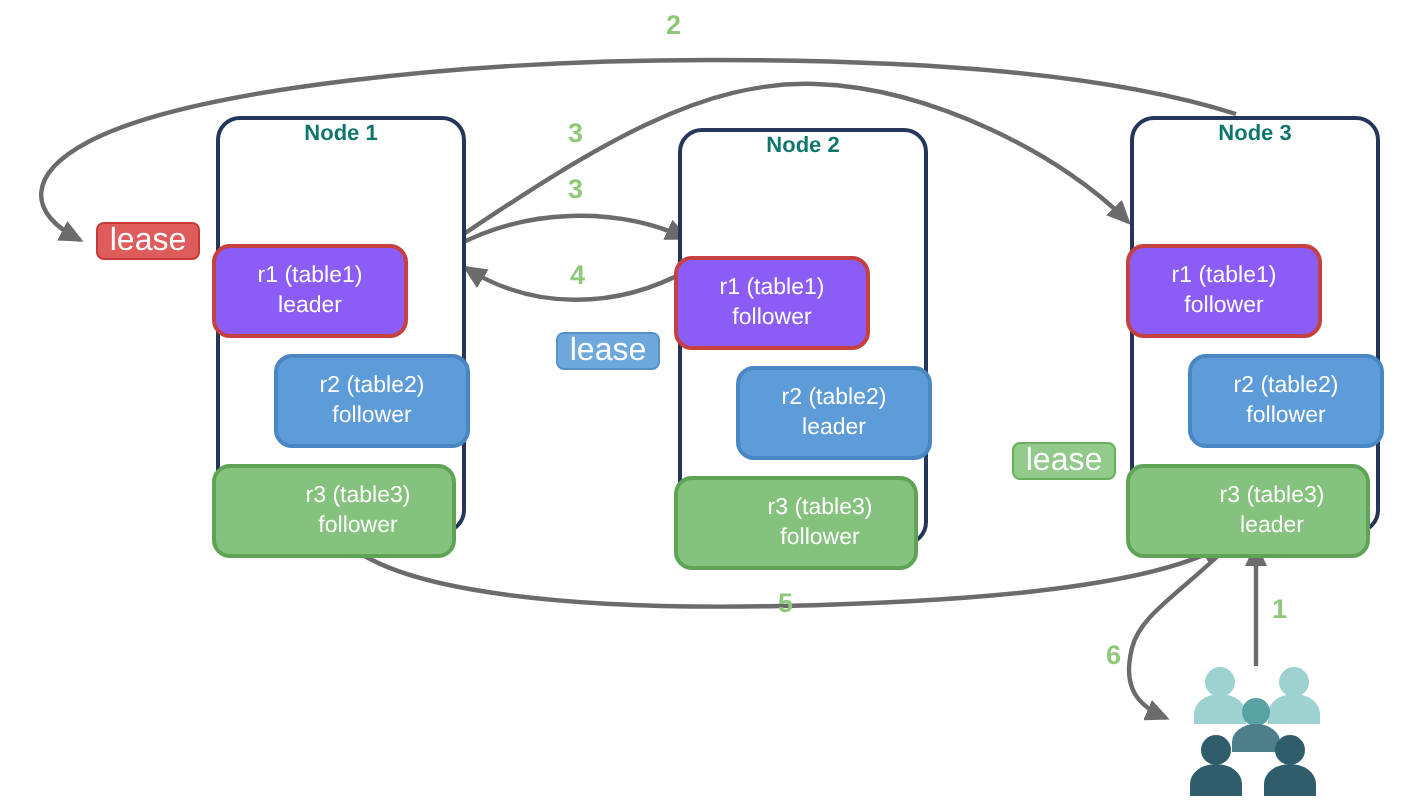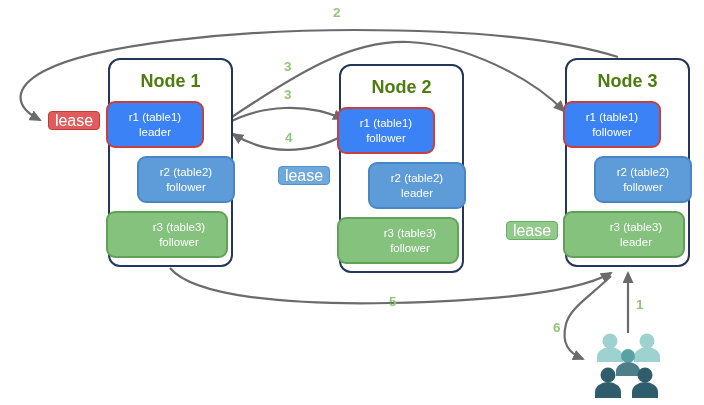--- a/index.html
+++ b/index.html
@@ -9,28 +9,28 @@
   }
   
   .node {
     position:absolute; width:121px; height:205px;
     background:#ffffff; border:2px solid #24365a; border-radius:12px;
     display:flex; flex-direction:column; align-items:center;
   }
   .node-1 { left:108px; top:58px; }
   .node-2 { left:339px; top:64px; }
   .node-3 { left:565px; top:58px; }
-  .node-title { margin-top:11px; font-size:18px; font-weight:bold; color:#4d7c0f; }
+  .node-title { margin-top:1px; font-size:11px; font-weight:bold; color:#0f766e; }
   .replicas { display:flex; flex-direction:column; gap:8px; margin-top:9px; }
   .replica {
     width:94px; height:43px; border-radius:9px; border:2px solid transparent;
     display:flex; flex-direction:column; align-items:center; justify-content:center;
     color:#ffffff; font-size:11.5px; line-height:1.3; text-align:center;
   }
-  .rep-red   { background:#3b82f6; border-color:#c74040; }
+  .rep-red   { background:#8b5cf6; border-color:#c74040;margin-top:40px; }
   .rep-blue  { background:#5d9cd8; border-color:#4a86c4;margin-left:31px; }
   .rep-green { background:#85c27d; border-color:#61a356;padding-left:24px; }
   
   .lease {
     position:absolute; width:50px; height:17px; border-radius:4px;
     display:flex; align-items:center; justify-content:center;
     color:#ffffff; font-size:16px; border:1.5px solid transparent;text-align:center;
   }
   .lease-red   { left:48px;  top:111px; background:#df5c5c; border-color:#c73a3a; }
   .lease-blue  { left:278px; top:166px; background:#6fa8dc; border-color:#578fc9; }

